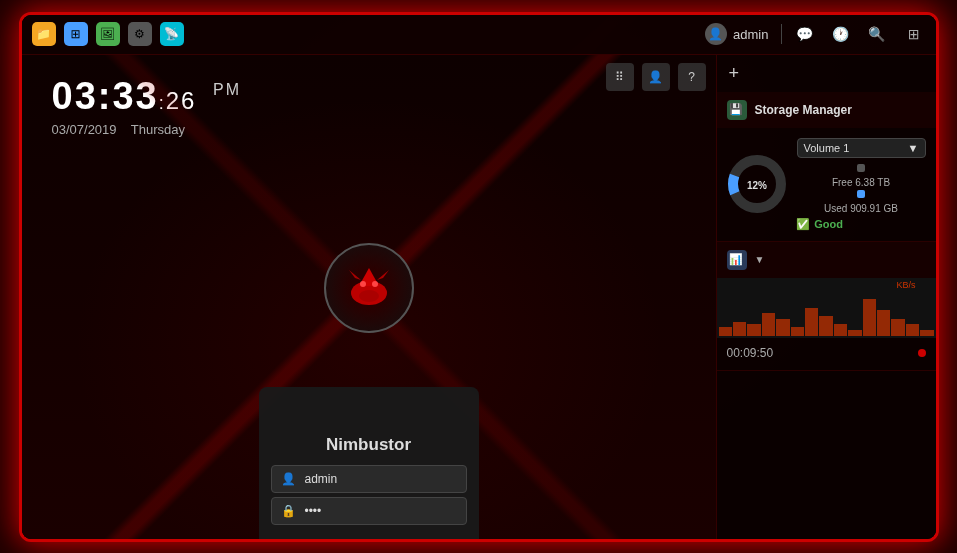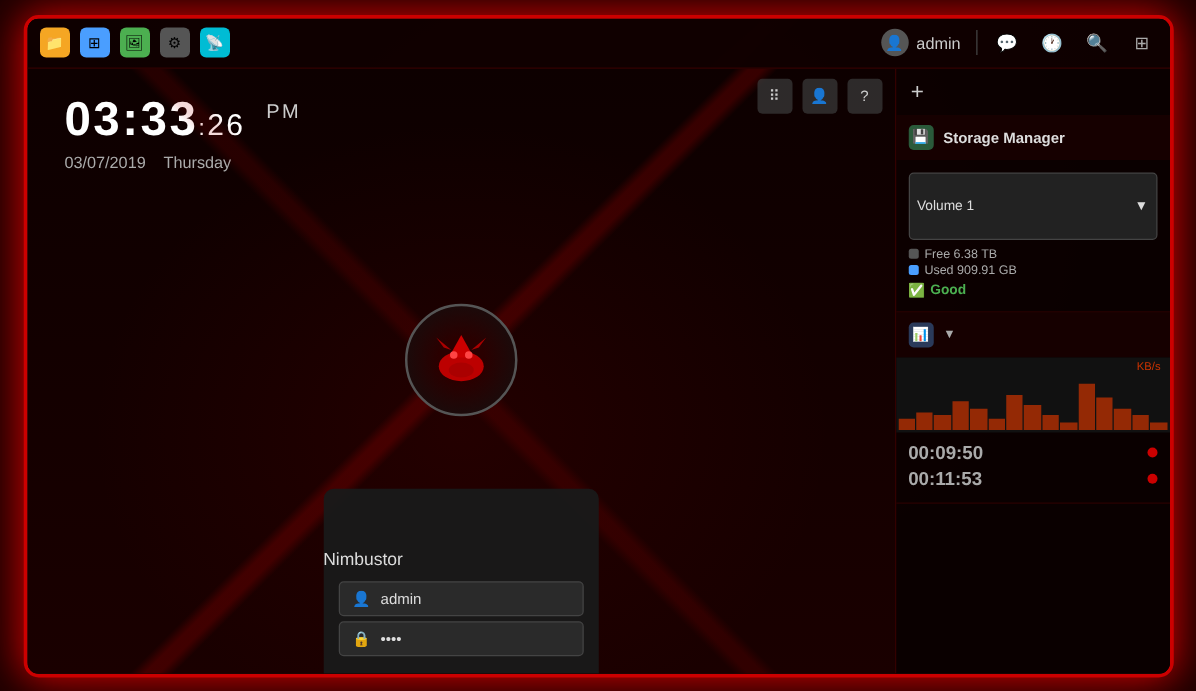--- a/index.html
+++ b/index.html
@@ -265,33 +265,34 @@
     .storage-info {
       flex: 1;
     }
 
     .volume-select {
       display: flex;
       justify-content: space-between;
       background: #222;
       border: 1px solid #444;
       border-radius: 4px;
-      padding: 20px 6px;
+      padding: 3px 6px;
       color: #ddd;
       font-size: 11px;
       margin-bottom: 6px;
     }
 
     .storage-stat {
       display: flex;
       align-items: center;
       gap: 5px;
       font-size: 10px;
       color: #aaa;
       margin-bottom: 2px;
+      flex-direction: column;
     }
 
     .stat-dot {
       width: 8px;
       height: 8px;
       border-radius: 2px;
     }
 
     .stat-dot.free { background: #555; }
     .stat-dot.used { background: #4a9eff; }
@@ -329,23 +330,22 @@
 
     .activity-list {
       padding: 0 10px;
     }
 
     .activity-item {
       display: flex;
       align-items: center;
       justify-content: space-between;
       padding: 2px 0;
-      font-size: 15px;
+      font-size: 12px;
       color: #aaa;
-      font-weight: bold;
     }
 
     .activity-dot {
       width: 8px;
       height: 8px;
       border-radius: 50%;
       background: #cc0000;
     }
 
     
@@ -430,23 +430,24 @@
       left: 50%;
       transform: translateX(-50%);
       width: 220px;
       background: rgba(25,25,25,0.95);
       border-radius: 8px 8px 0 0;
       padding-bottom: 10px;
       z-index: 60;
     }
 
     .login-name {
+      text-align: center;
       color: #ddd;
-      font-size: 14px;
-      font-weight: 400;
+      font-size: 17px;
+      font-weight: 700;
       margin: 8px 0 10px;
     }
 
     .login-field {
       display: flex;
       align-items: center;
       background: rgba(60,60,60,0.5);
       border: 1px solid #444;
       border-radius: 4px;
       margin: 4px 12px;
@@ -488,21 +489,21 @@
     .graph-bar {
       flex: 1;
       background: #cc3300;
       min-height: 2px;
       opacity: 0.7;
     }
 
     .graph-label {
       position: absolute;
       top: 2px;
-      right: 7px;
+      right: 20px;
       font-size: 9px;
       color: #cc3300;
     }
   </style>
 </head>
 <body>
 
 <div class="monitor-frame">
   <div class="desktop">
 
@@ -639,20 +640,27 @@
     <div class="right-panel">
       <div class="panel-add-btn">+</div>
 
       <div class="widget">
         <div class="widget-header">
           <div class="widget-icon">💾</div>
           <span class="widget-title">Storage Manager</span>
         </div>
         <div class="storage-content">
 
+          <div class="donut-chart">
+            <svg width="60" height="60" viewBox="0 0 60 60">
+              <circle cx="30" cy="30" r="24" fill="none" stroke="#333" stroke-width="10"></circle>
+              <circle cx="30" cy="30" r="24" fill="none" stroke="#4a9eff" stroke-width="10" stroke-dasharray="18.1 113.1" stroke-dashoffset="28.3" transform="rotate(-90 30 30)"></circle>
+              <text x="30" y="35" text-anchor="middle" fill="#ddd" font-size="10" font-weight="bold">12%</text>
+            </svg>
+          </div>
           <div class="storage-info">
             <div class="volume-select">
               <span>Volume 1</span>
               <span>▼</span>
             </div>
             <div class="storage-stat">
               <div class="stat-dot free"></div>
               <span>Free 6.38 TB</span>
             </div>
             <div class="storage-stat">
@@ -691,24 +699,20 @@
               <div class="graph-bar" style="height:30%"></div>
               <div class="graph-bar" style="height:20%"></div>
               <div class="graph-bar" style="height:10%"></div>
             </div>
           </div>
           <div class="activity-list">
             <div class="activity-item">
               <span>00:09:50</span>
               <div class="activity-dot"></div>
             </div>
-            <div class="activity-item">
-              <span>00:11:53</span>
-              <div class="activity-dot"></div>
-            </div>
           </div>
         </div>
       </div>
     </div>
 
     <div class="lock-overlay">
       <div class="lock-clock">
         <strong>03:33</strong><span style="font-size:18px; font-weight:300;">:</span><span style="font-size:24px;">26</span>
         <span class="lock-ampm">PM</span>
       </div>

